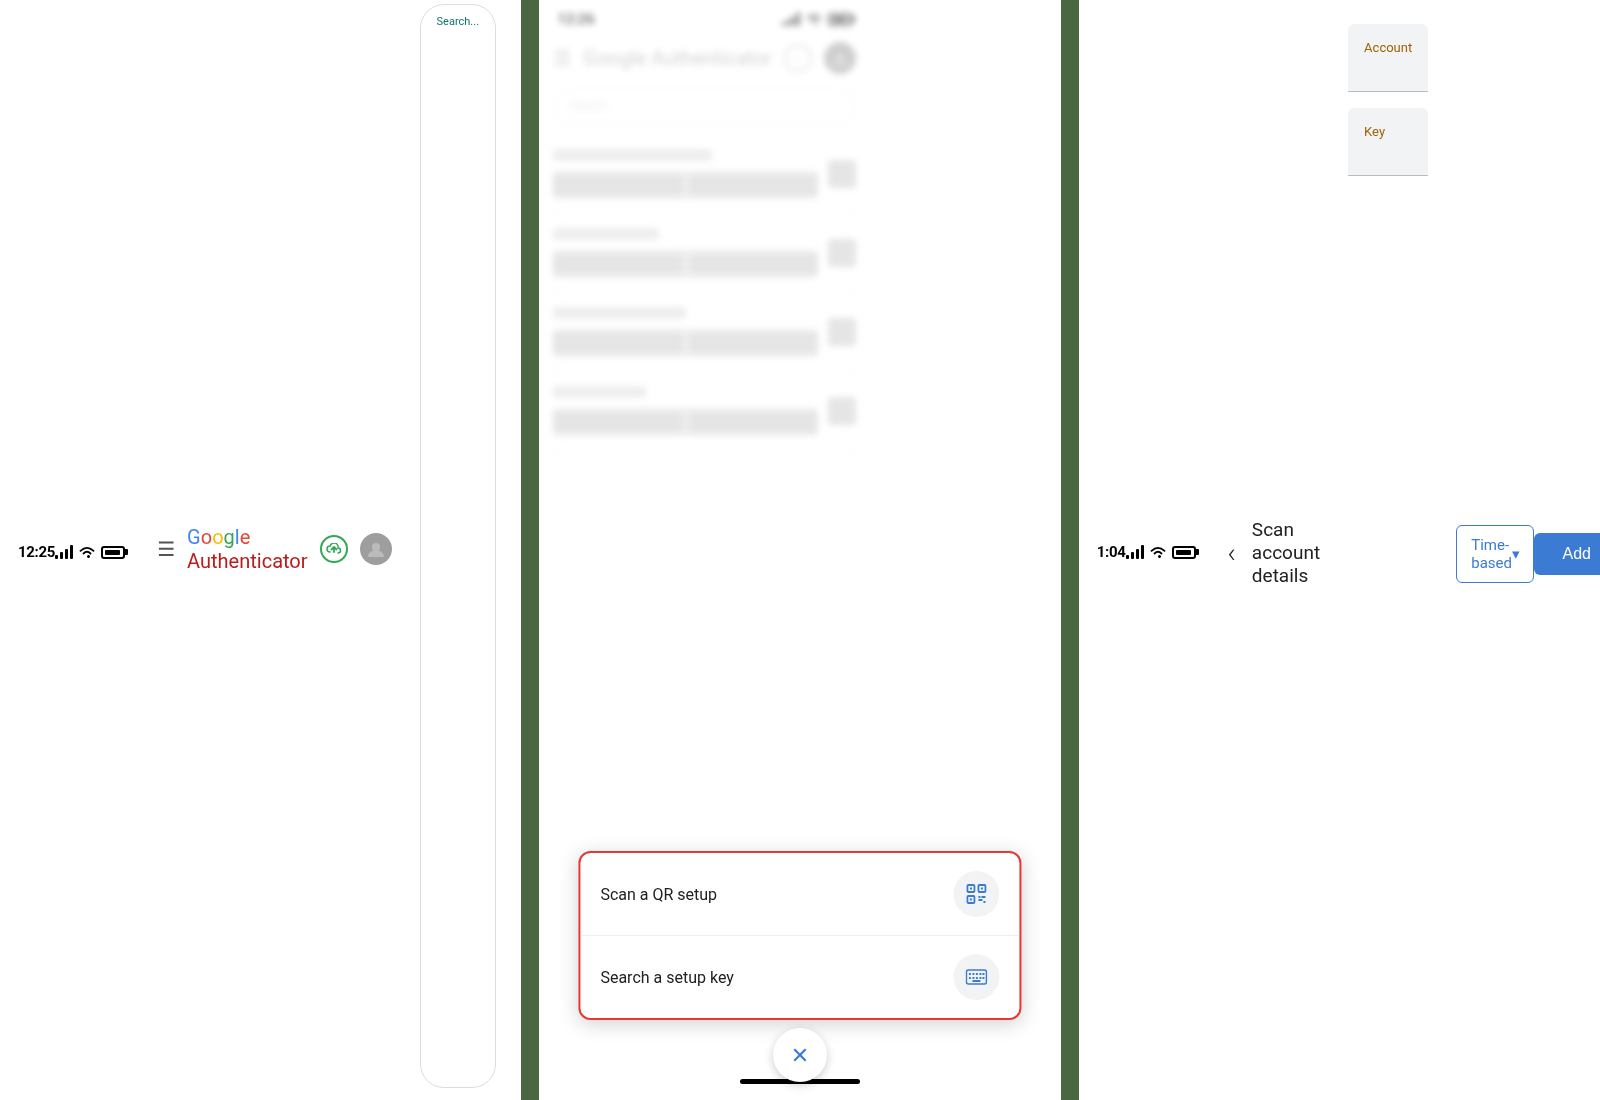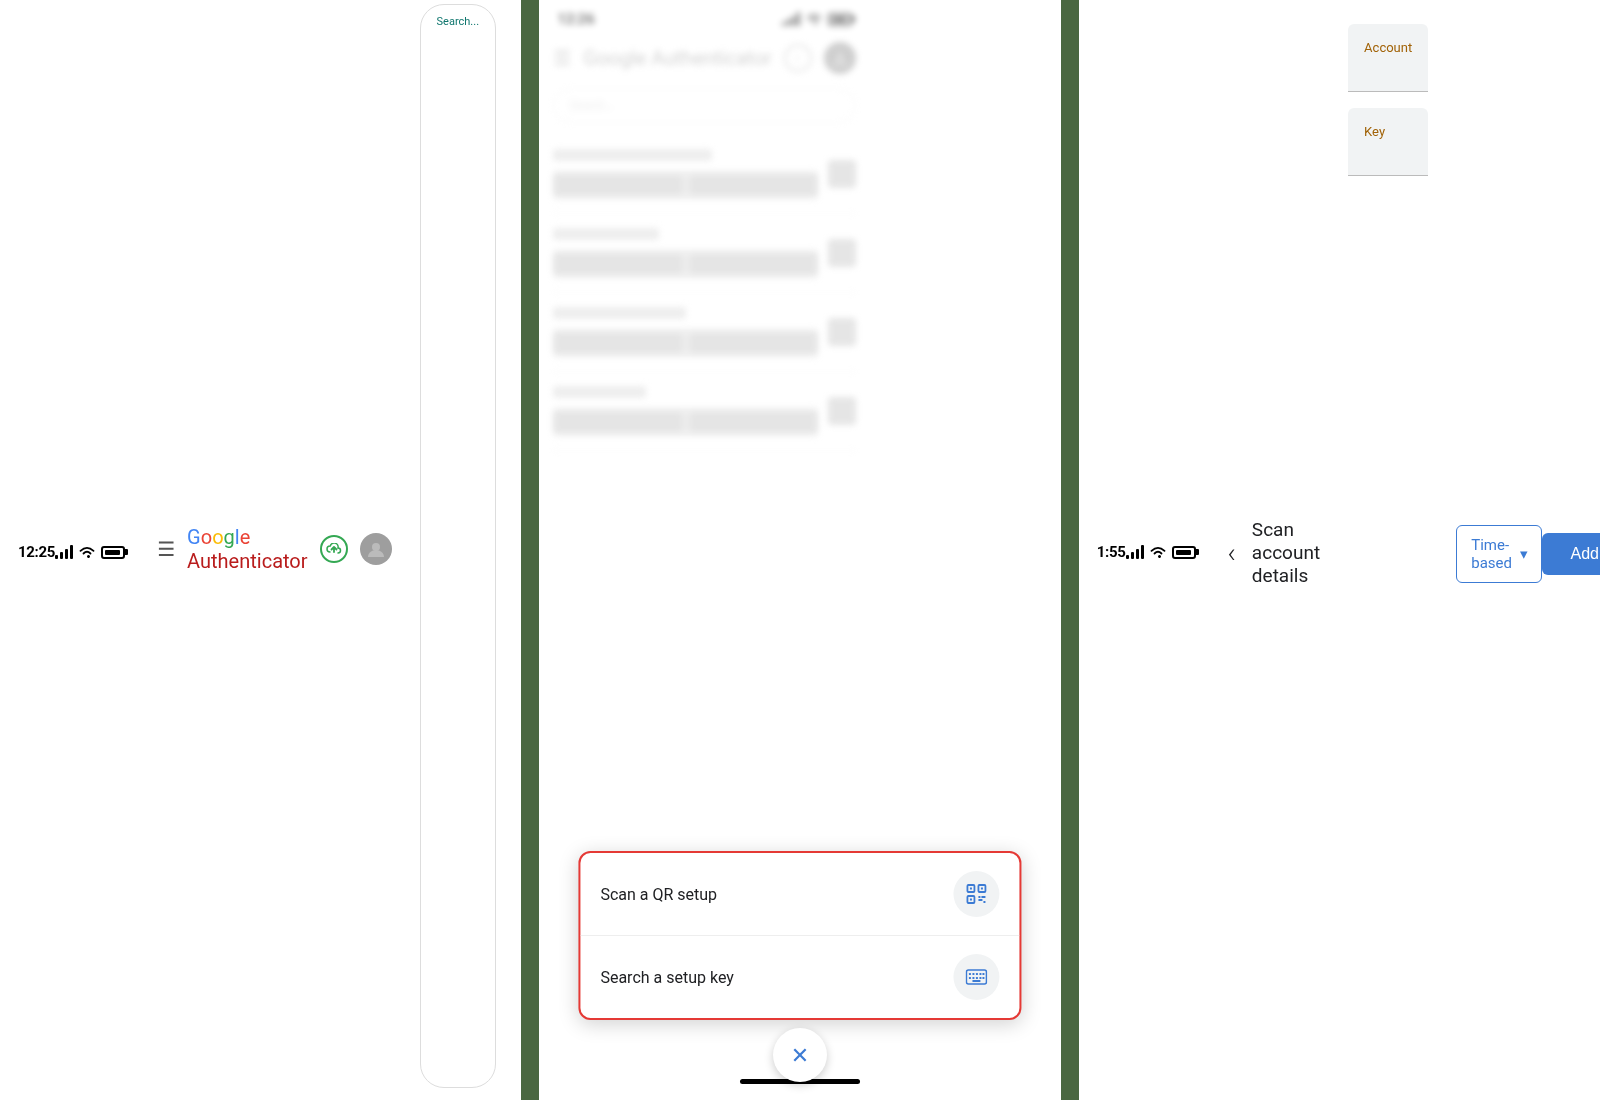--- a/index.html
+++ b/index.html
@@ -291,21 +291,21 @@
       padding: 8px 14px 0;
     }
     .type-selector {
       display: flex;
       align-items: center;
       border: 1.5px solid #3c7bd4;
       border-radius: 6px;
       padding: 10px 14px;
       color: #3c7bd4;
       font-size: 15px;
-      gap: 8px;
+      gap: 0;
       cursor: pointer;
     }
     .add-btn {
       background: #3c7bd4;
       color: #fff;
       border: none;
       border-radius: 6px;
       padding: 12px 28px;
       font-size: 16px;
       font-weight: 500;
@@ -551,21 +551,21 @@
   </div>
 
   <div class="home-indicator" style="position:absolute;bottom:8px;left:50%;transform:translateX(-50%);"></div>
 </div>
 
 <div class="divider"></div>
 
 <div class="phone-panel">
 
   <div class="status-bar">
-    <div class="status-time">1:55</div>
+    <div class="status-time">1:04</div>
     <div class="status-icons">
       <div class="signal">
         <span></span>
           <span></span>
           <span></span>
           <span></span>
       </div>
       <svg width="16" height="13" viewBox="0 0 16 13">
         <path d="M8 10.5 a1.5 1.5 0 1 1 0 0.001Z" fill="#000"></path>
         <path d="M4.5 7.5 Q8 4 11.5 7.5" stroke="#000" stroke-width="1.8" fill="none" stroke-linecap="round"></path>

